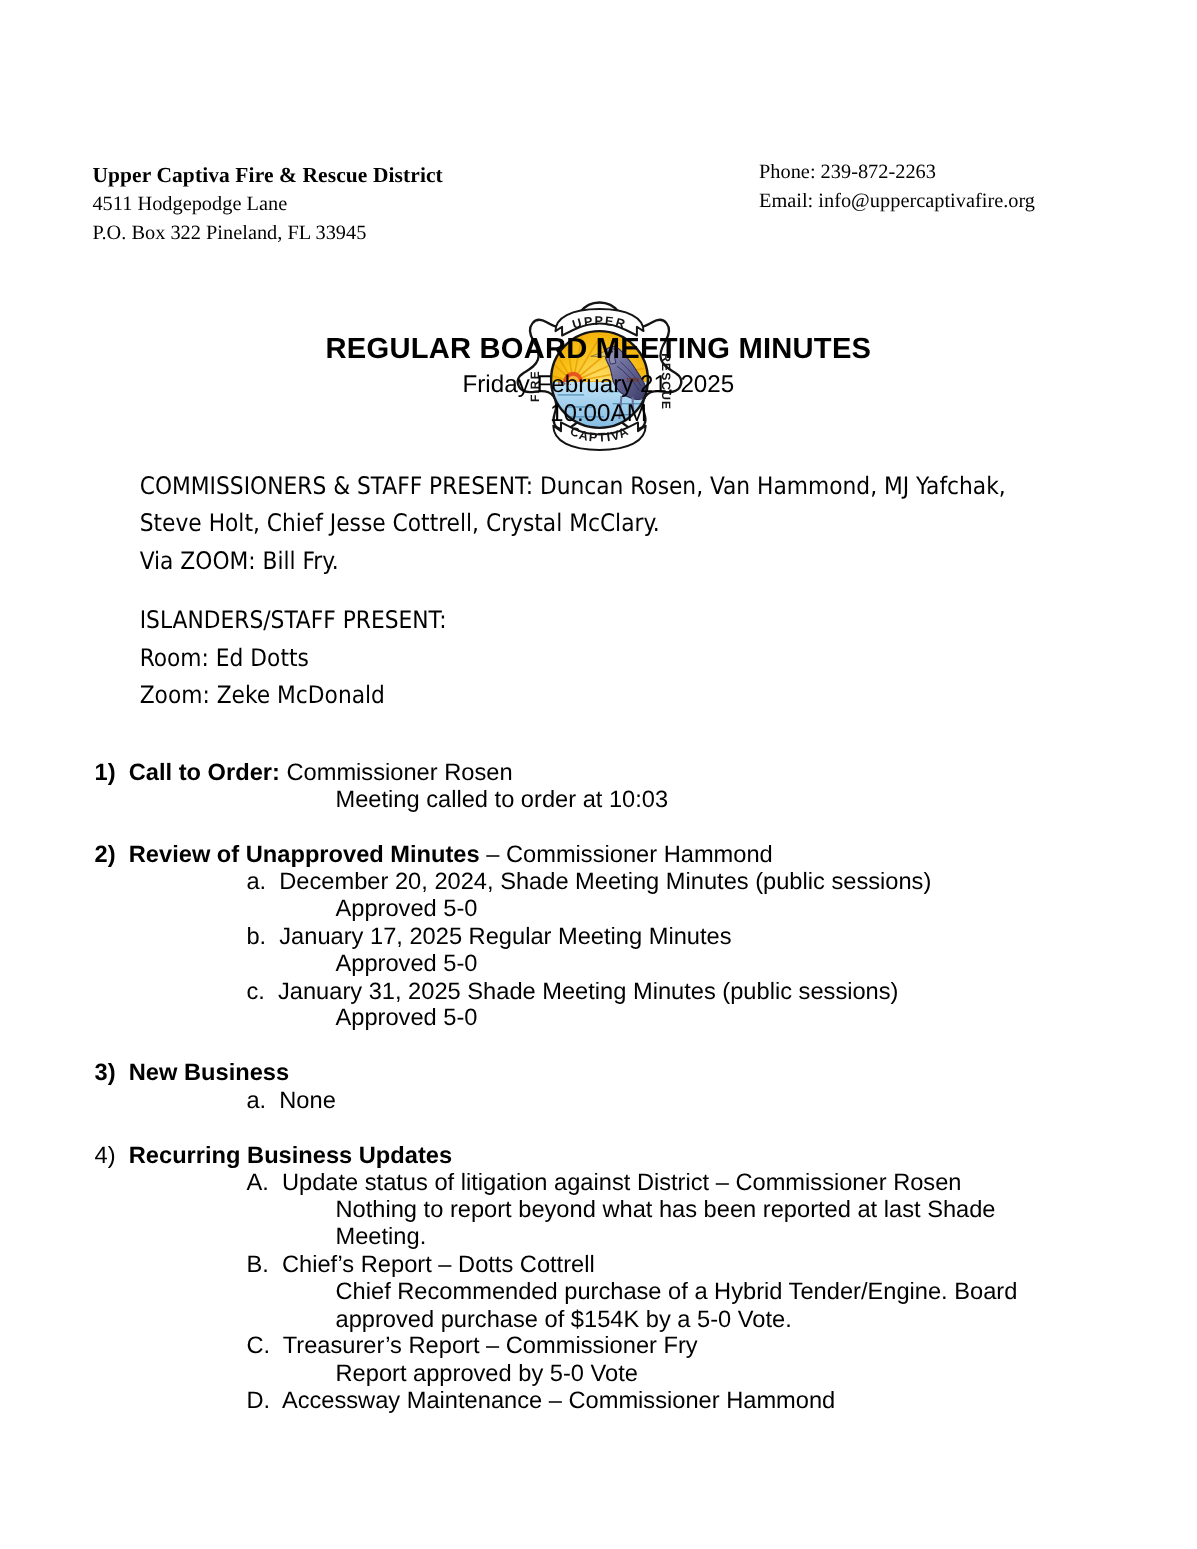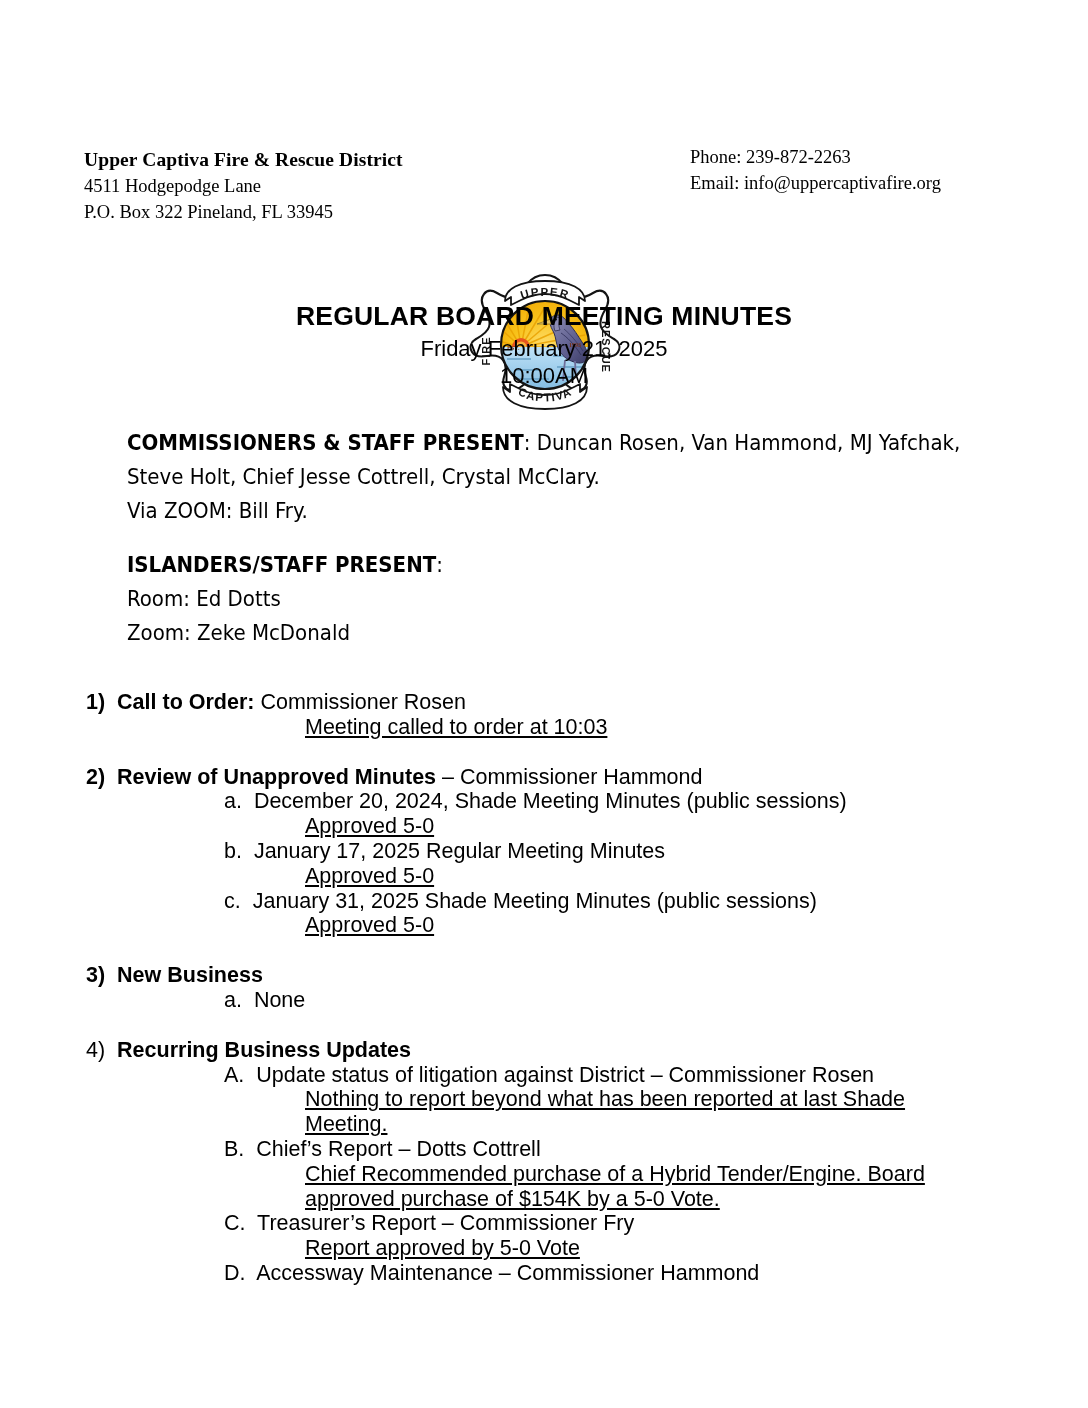--- a/index.html
+++ b/index.html
@@ -99,21 +99,21 @@
     position: absolute;
     left: 127px;
     width: 860px;
     font-family: "DejaVu Sans Condensed", "Liberation Sans Narrow", "Liberation Sans", sans-serif;
     font-size: 22px;
     line-height: 34px;
     font-stretch: condensed;
   }
   #commissioners-block { top: 426px; }
   #islanders-block { top: 548px; }
-  .present-block .lbl { font-weight: bold; }
+  .present-block .lbl { font-weight: normal; }
   .present-block .row { white-space: nowrap; }
 
   
   .agenda {
     position: absolute;
     left: 0;
     top: 690px;
     width: 1088px;
     font-family: "Liberation Sans", sans-serif;
     font-size: 21.5px;
@@ -139,21 +139,20 @@
   
   .lvl2 {
     padding-left: 258px;
     text-indent: -34px;
     font-weight: normal;
   }
   
   .lvl3 {
     padding-left: 305px;
     font-weight: normal;
-    text-decoration: underline;
   }
   .gap-md { height: 25px; }
 </style>
 </head>
 <body>
 
 <div class="page">
 
   <div class="letterhead">
 

